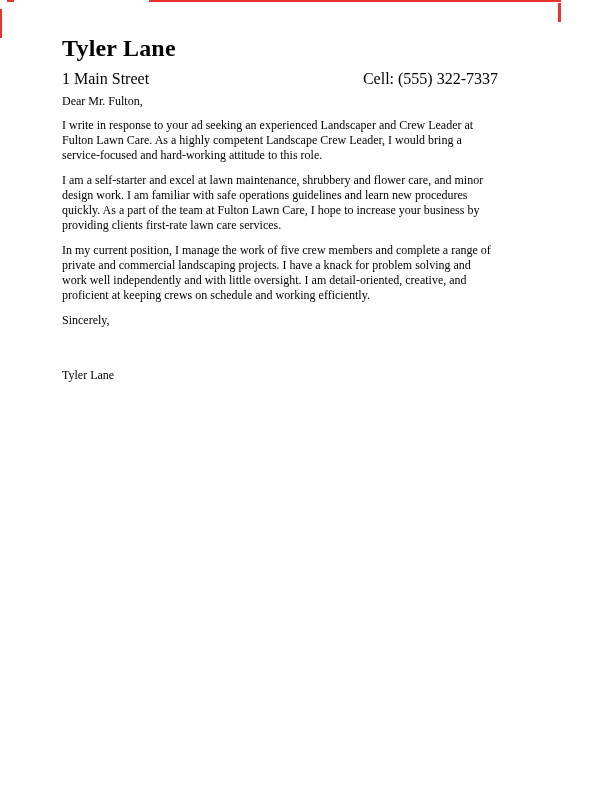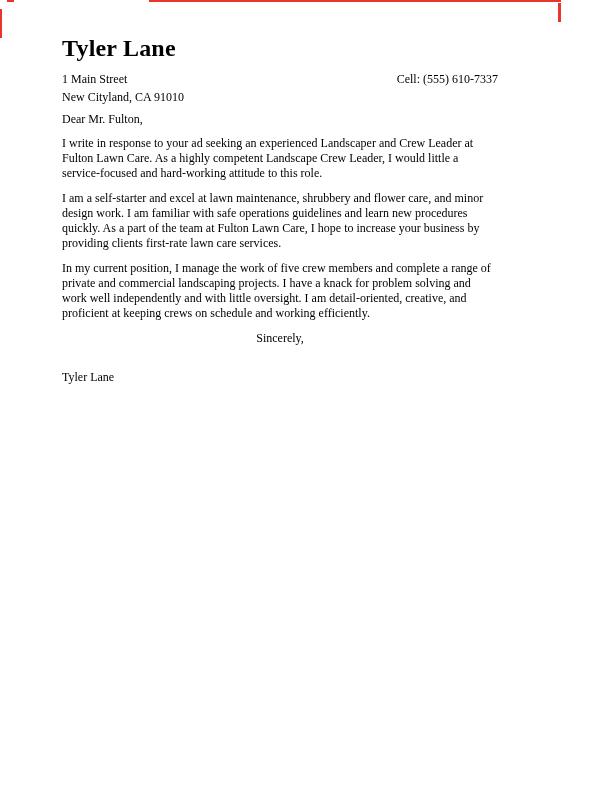--- a/index.html
+++ b/index.html
@@ -33,63 +33,62 @@
     font-size: 24px;
     line-height: 24px;
     font-weight: bold;
     margin: 0 0 10px 0;
     letter-spacing: 0.2px;
   }
   .letterhead {
     display: flex;
     justify-content: space-between;
     align-items: flex-start;
-    font-size: 12px;
+    font-size: 16px;
     line-height: 18px;
     margin: 0 0 6px 0;
   }
   .letterhead .contact {
     text-align: right;
   }
   p {
     font-size: 12px;
     line-height: 15px;
     margin: 0 0 10px 0;
   }
   p.salutation { margin-bottom: 9px; }
-  p.closing    { margin-bottom: 24px; text-align: center; }
+  p.closing    { margin-bottom: 40px; }
   p.signature  { margin-bottom: 0; }
 </style>
 </head>
 <body>
 
 <div class="page">
 
   <div class="mark mark-top-left"></div>
   <div class="mark mark-top"></div>
   <div class="mark mark-left"></div>
   <div class="mark mark-right"></div>
 
   <div class="content">
 
     <h1 class="name">Tyler Lane</h1>
 
     <div class="letterhead">
       <div class="address">
         <div>1 Main Street</div>
-        <div>New Cityland, CA 91010</div>
       </div>
       <div class="contact">
-        <div>Cell: (555) 610-7337</div>
+        <div>Cell: (555) 322-7337</div>
       </div>
     </div>
 
     <p class="salutation">Dear Mr. Fulton,</p>
 
-    <p class="body-paragraph">I write in response to your ad seeking an experienced Landscaper and Crew Leader at Fulton Lawn Care. As a highly competent Landscape Crew Leader, I would little a service-focused and hard-working attitude to this role.</p>
+    <p class="body-paragraph">I write in response to your ad seeking an experienced Landscaper and Crew Leader at Fulton Lawn Care. As a highly competent Landscape Crew Leader, I would bring a service-focused and hard-working attitude to this role.</p>
 
     <p class="body-paragraph">I am a self-starter and excel at lawn maintenance, shrubbery and flower care, and minor design work. I am familiar with safe operations guidelines and learn new procedures quickly. As a part of the team at Fulton Lawn Care, I hope to increase your business by providing clients first-rate lawn care services.</p>
 
     <p class="body-paragraph">In my current position, I manage the work of five crew members and complete a range of private and commercial landscaping projects. I have a knack for problem solving and work well independently and with little oversight. I am detail-oriented, creative, and proficient at keeping crews on schedule and working efficiently.</p>
 
 
     <p class="closing">Sincerely,</p>
 
     <p class="signature">Tyler Lane</p>
 

